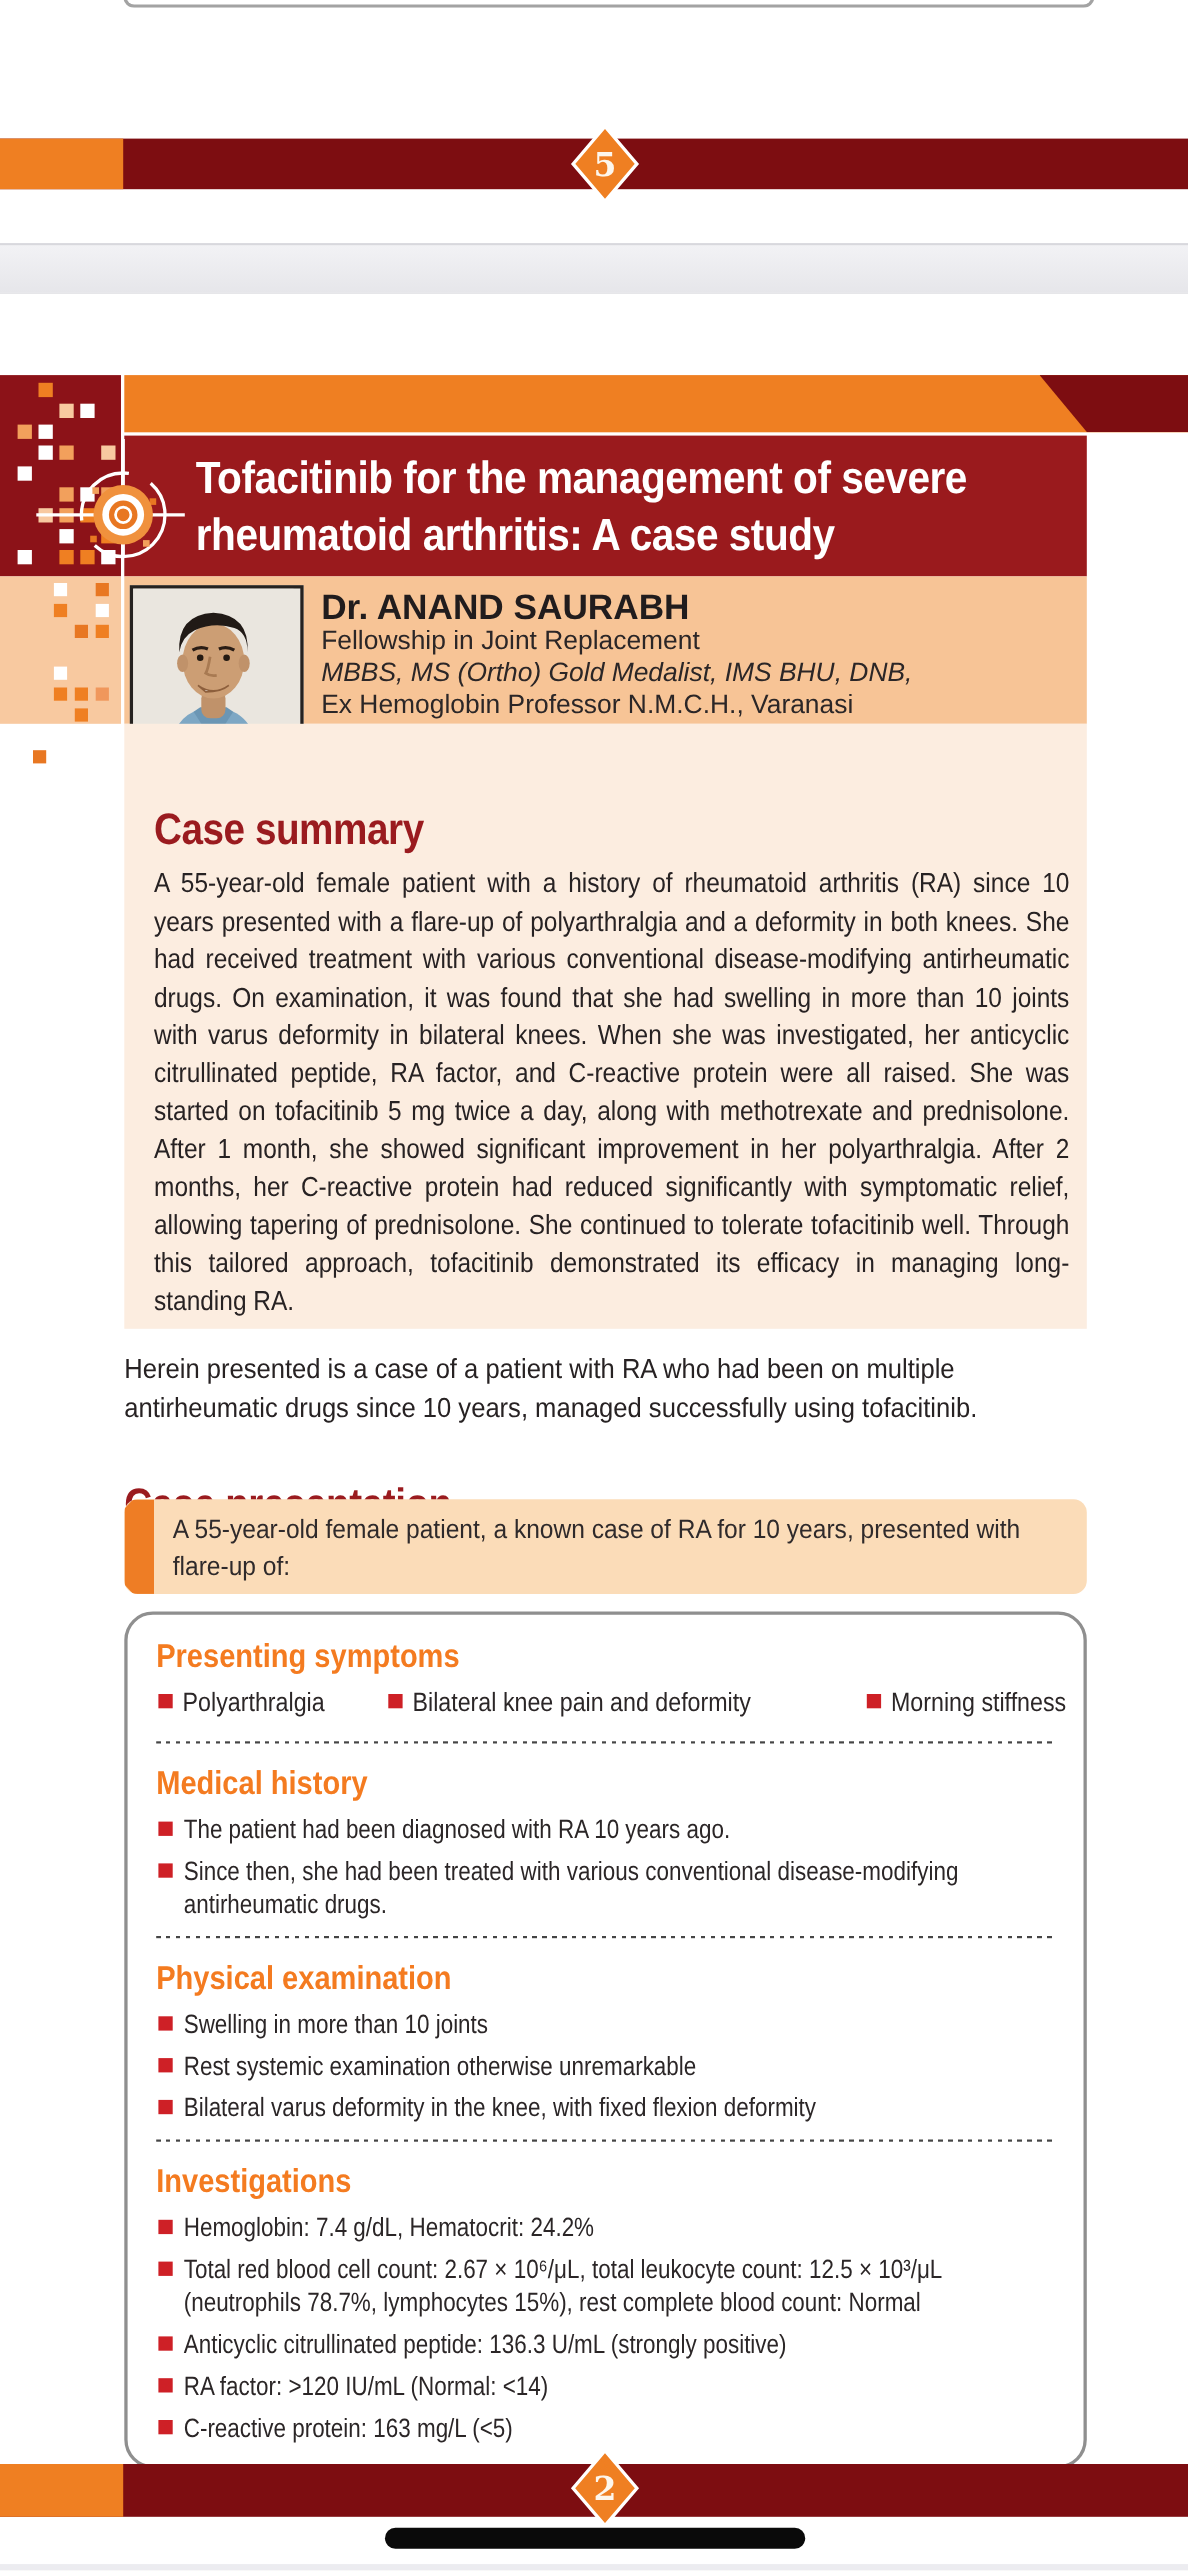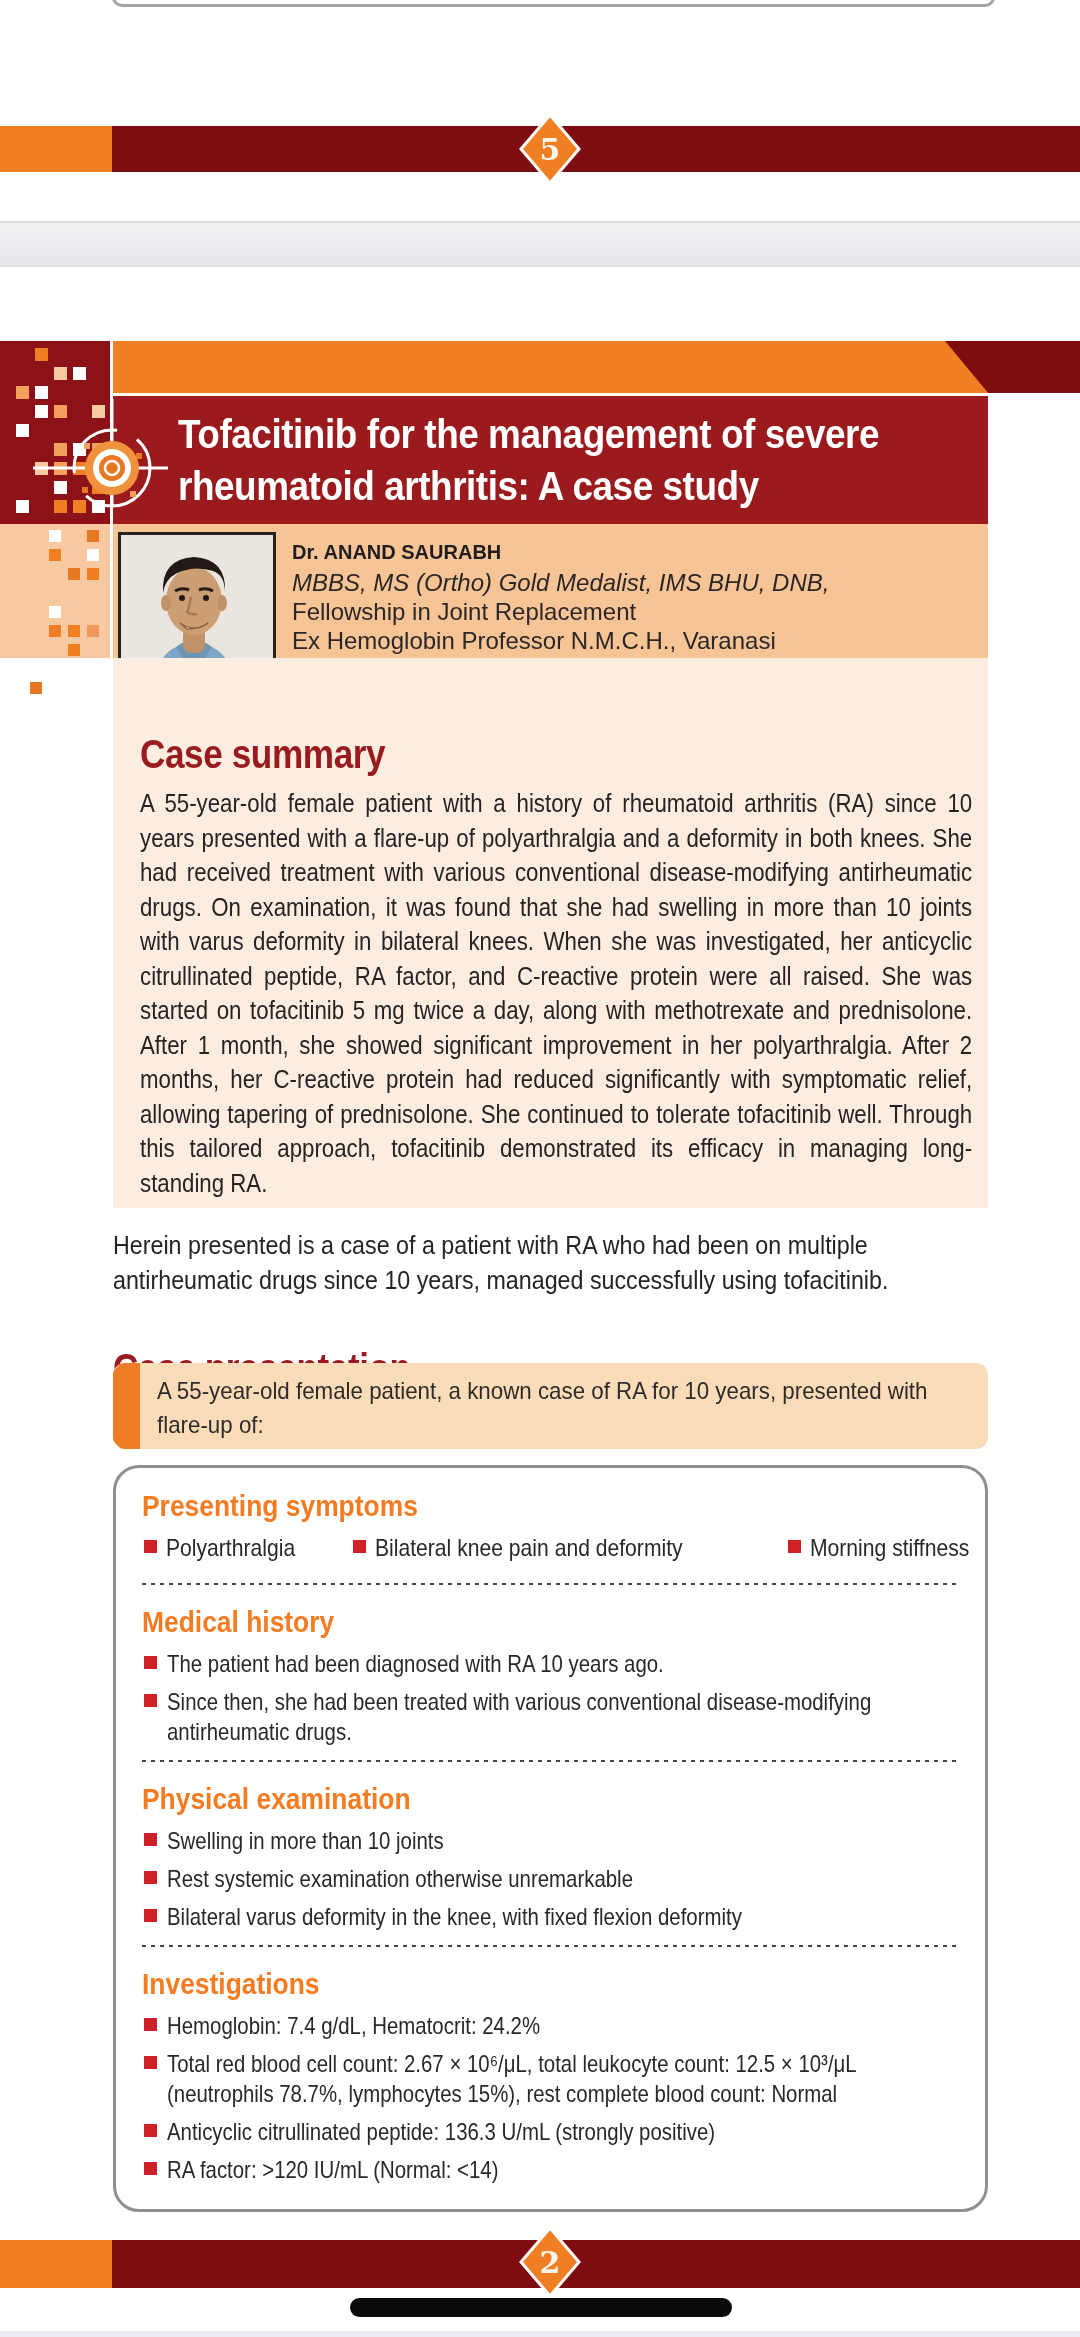--- a/index.html
+++ b/index.html
@@ -28,21 +28,21 @@
   .title-band{position:absolute;left:113px;top:396px;width:875px;height:128px;background:#9a1a1d;
               display:flex;flex-direction:column;justify-content:center;padding-left:65px;box-sizing:border-box;}
   .title-line{color:#ffffff;font-size:41px;font-weight:bold;line-height:52px;white-space:nowrap;
               display:inline-block;transform:scaleX(.9);transform-origin:0 50%;letter-spacing:-.5px;}
   .target-icon{position:absolute;left:18px;top:395px;width:176px;height:150px;pointer-events:none;}
   
   .author-band{position:absolute;left:113px;top:524px;width:875px;height:134px;background:#f7c496;}
   .photo{position:absolute;left:118px;top:532px;width:152px;height:178px;border:3px solid #262220;
          background:#eae6df;overflow:hidden;}
   .author-text{position:absolute;left:292px;top:536px;width:660px;}
-  .author-name{font-size:20px;font-weight:bold;color:#211c1d;line-height:32px;}
+  .author-name{font-size:32px;font-weight:bold;color:#211c1d;line-height:32px;}
   .author-line{font-size:24px;color:#2b2627;line-height:29px;}
   .italic{font-style:italic;}
   
   .summary-box{position:absolute;left:113px;top:658px;width:875px;height:550px;background:#fcede0;
                overflow:hidden;box-sizing:border-box;padding:74px 0 0 27px;}
   .red-heading{color:#9a1b1f;font-weight:bold;font-size:40px;line-height:44px;
                display:inline-block;transform:scaleX(.88);transform-origin:0 50%;letter-spacing:-.5px;}
   .summary-body{margin-top:10px;width:935px;transform:scaleX(.89);transform-origin:0 0;
                 font-size:25px;line-height:34.5px;text-align:justify;color:#272223;}
   
@@ -174,22 +174,22 @@
       <path d="M54 56 Q61 52 68 55" stroke="#2a1d15" stroke-width="3" fill="none"></path>
       <path d="M78 55 Q85 52 92 56" stroke="#2a1d15" stroke-width="3" fill="none"></path>
       <circle cx="61" cy="63" r="3" fill="#241a12"></circle>
       <circle cx="85" cy="63" r="3" fill="#241a12"></circle>
       <path d="M70 62 Q68 74 66 77 Q70 80 76 79" stroke="#a87a52" stroke-width="2.5" fill="none"></path>
       <path d="M59 88 Q73 98 87 88 Q80 94 66 94 Z" fill="#fdfbf7" stroke="#8d5f3c" stroke-width="1.5"></path>
     </svg>
   </div>
   <div class="author-text">
     <div class="author-name">Dr. ANAND SAURABH</div>
+    <div class="author-line">Fellowship in Joint Replacement</div>
     <div class="author-line italic">MBBS, MS (Ortho) Gold Medalist, IMS BHU, DNB,</div>
-    <div class="author-line">Fellowship in Joint Replacement</div>
     <div class="author-line">Ex Hemoglobin Professor N.M.C.H., Varanasi</div>
   </div>
 
   <div class="summary-box">
     <span class="red-heading">Case summary</span>
     <p class="summary-body" style="margin:10px 0 0 0;">A 55-year-old female patient with a history of rheumatoid arthritis (RA) since 10 years presented with a flare-up of polyarthralgia and a deformity in both knees. She had received treatment with various conventional disease-modifying antirheumatic drugs. On examination, it was found that she had swelling in more than 10 joints with varus deformity in bilateral knees. When she was investigated, her anticyclic citrullinated peptide, RA factor, and C-reactive protein were all raised. She was started on tofacitinib 5 mg twice a day, along with methotrexate and prednisolone. After 1 month, she showed significant improvement in her polyarthralgia. After 2 months, her C-reactive protein had reduced significantly with symptomatic relief, allowing tapering of prednisolone. She continued to tolerate tofacitinib well. Through this tailored approach, tofacitinib demonstrated its efficacy in managing long-standing RA.</p>
   </div>
 
   <p class="intro-para" style="margin:0;">Herein presented is a case of a patient with RA who had been on multiple antirheumatic drugs since 10 years, managed successfully using tofacitinib.</p>
 
@@ -266,20 +266,24 @@
         <div class="bullet-text">Total red blood cell count: 2.67 × 10⁶/μL, total leukocyte count: 12.5 × 10³/μL (neutrophils 78.7%, lymphocytes 15%), rest complete blood count: Normal</div>
       </div>
       <div class="bullet-li">
         <span class="bullet-sq"></span>
         <div class="bullet-text">Anticyclic citrullinated peptide: 136.3 U/mL (strongly positive)</div>
       </div>
       <div class="bullet-li">
         <span class="bullet-sq"></span>
         <div class="bullet-text">RA factor: &gt;120 IU/mL (Normal: &lt;14)</div>
       </div>
+      <div class="bullet-li" style="margin-bottom:2px;">
+        <span class="bullet-sq"></span>
+        <div class="bullet-text">C-reactive protein: 163 mg/L (&lt;5)</div>
+      </div>
     </div>
   </div>
 
   <div class="marker-bar" style="top:2240px;height:48px;">
     <div class="orange-chunk" style="height:48px;"></div>
   </div>
   <div class="diamond-wrap" style="left:518px;top:2226px;">
     <svg width="64" height="72" viewBox="0 0 64 72">
       <polygon points="32,2 61,36 32,70 3,36" fill="#ef7f22" stroke="#ffffff" stroke-width="3"></polygon>
       <text x="32" y="47" text-anchor="middle" class="diamond-num">2</text>

